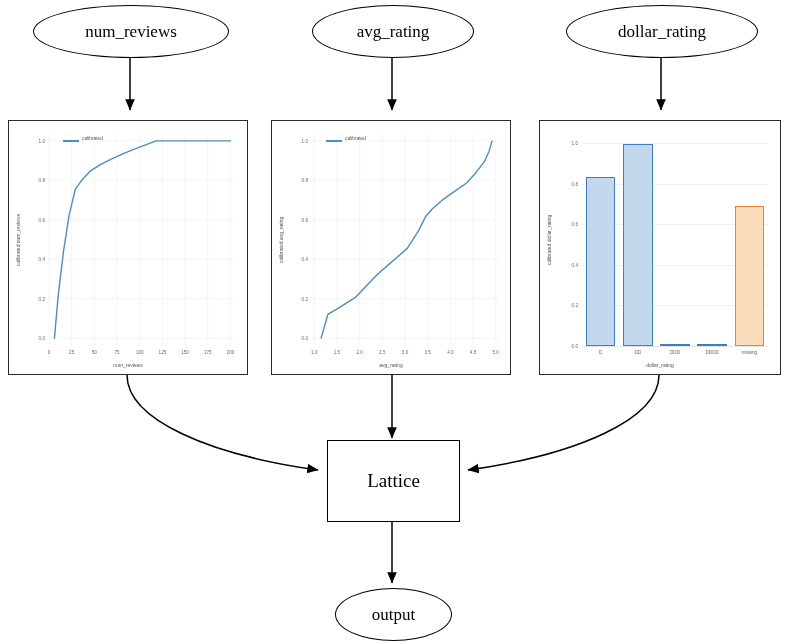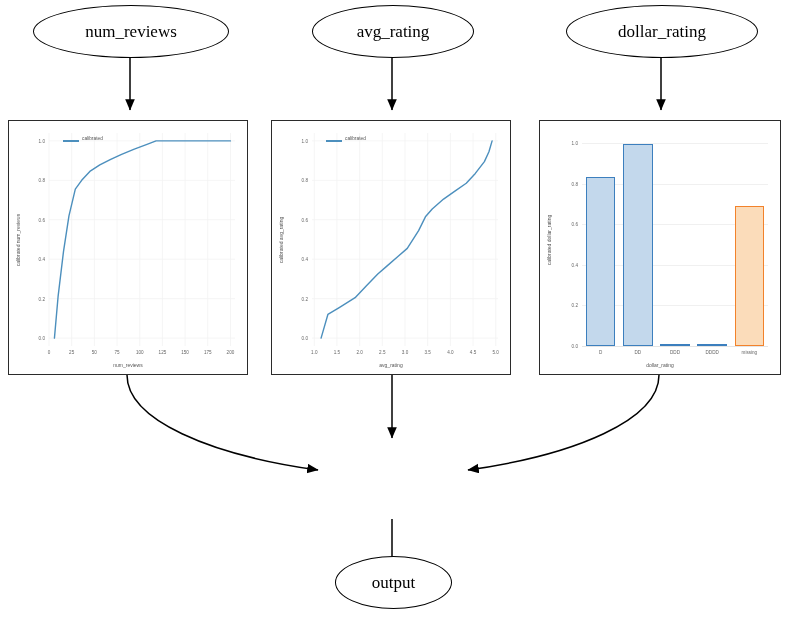--- a/index.html
+++ b/index.html
@@ -173,18 +173,21 @@
         <div class="tick" style="left: 60.6px; top: 229px; transform: translate(-50%, 0px);">D</div>
         <div class="tick" style="left: 97.8px; top: 229px; transform: translate(-50%, 0px);">DD</div>
         <div class="tick" style="left: 135px; top: 229px; transform: translate(-50%, 0px);">DDD</div>
         <div class="tick" style="left: 172.2px; top: 229px; transform: translate(-50%, 0px);">DDDD</div>
         <div class="tick" style="left: 209.4px; top: 229px; transform: translate(-50%, 0px);">missing</div>
         <div class="xlabel" style="bottom: 6px;">dollar_rating</div>
         <div class="ylabel" style="left: 9px; top: 118.5px; transform: rotate(-90deg) translate(-50%, -50%);">calibrated dollar_rating</div>
       </div>
   </div>
 
+  <div class="node boxnode" style="left:327px;top:440px;width:131px;height:80px;">
+    <span>Lattice</span>
+  </div>
 
-  <div class="node ellipse" style="left:335px;top:556px;width:115px;height:51px;font-size:17px;text-align:center;">
+  <div class="node ellipse" style="left:335px;top:588px;width:115px;height:51px;font-size:17px;text-align:center;">
     <span>output</span>
   </div>
 
 </div>
 
 </body></html>

